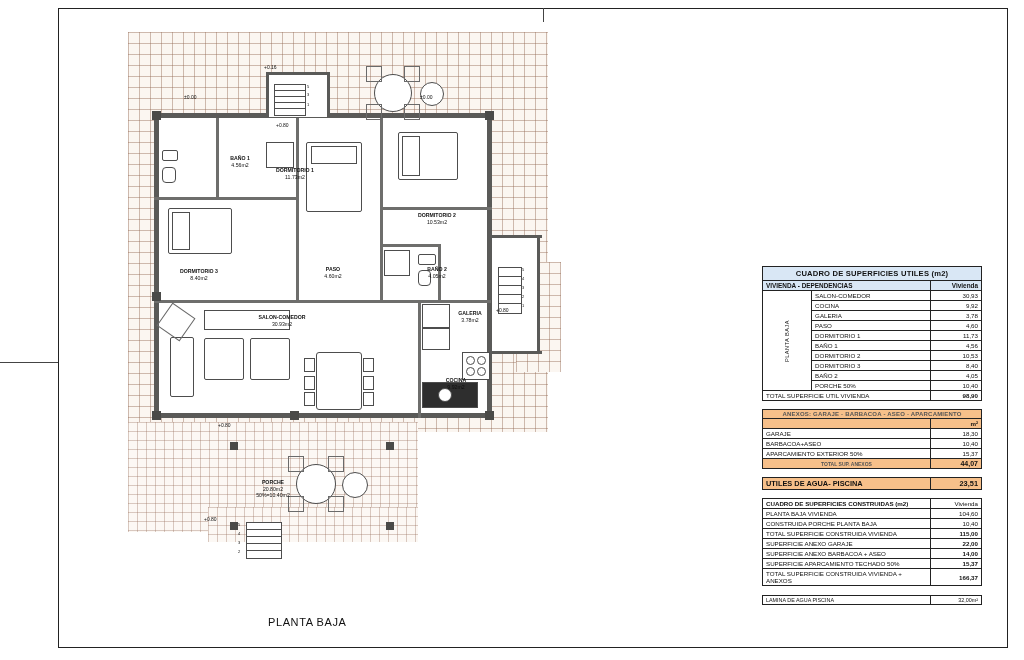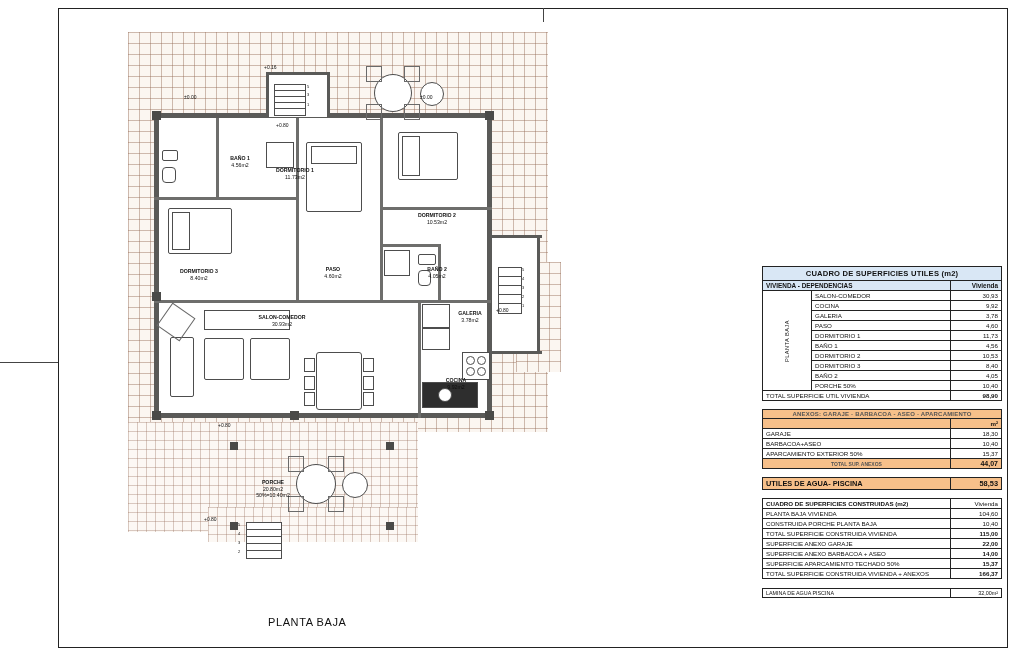--- a/index.html
+++ b/index.html
@@ -31,21 +31,21 @@
   .lbl b{font-weight:bold;}
   .lvl{position:absolute;font-size:5px;color:#111;white-space:nowrap;}
   .furn{position:absolute;border:.6px solid #4d4d4d;background:#ffffff;}
   .furnl{position:absolute;border:.6px solid #6a6a6a;background:transparent;}
   .circ{position:absolute;border:.6px solid #4d4d4d;border-radius:50%;background:#fff;}
   .stair-num{position:absolute;font-size:4px;color:#111;}
   .planta-baja{position:absolute;left:150px;top:594px;font-size:11px;letter-spacing:.6px;color:#111;}
 
   
   #tables{position:absolute;left:762px;top:266px;width:240px;}
-  table{border-collapse:collapse;width:240px;font-size:6.2px;color:#111;padding-left:12px;}
+  table{border-collapse:collapse;width:220px;font-size:6.2px;color:#111;padding-left:12px;}
   td,th{border:.6px solid #222;padding:1px 3px;font-weight:normal;text-align:left;}
   .t-title{background:#d9e7f5;font-weight:bold;font-size:7.6px;text-align:center;letter-spacing:.2px;padding:2px;}
   .t-head{background:#d9e7f5;font-weight:bold;font-size:6.4px;}
   .num{text-align:right;width:44px;}
   .tot{font-weight:bold;}
   .tot .num{font-weight:bold;}
   .vert{width:13px;text-align:center;vertical-align:middle;font-size:5.6px;letter-spacing:.5px;}
   .vert span{display:inline-block;transform:rotate(-90deg);white-space:nowrap;}
   .orange-title{background:#f7c08a;font-weight:bold;font-size:6px;text-align:center;color:#555;letter-spacing:.2px;}
   .orange-head{background:#f7c08a;font-weight:bold;text-align:right;}
@@ -324,21 +324,21 @@
       </tr>
     </tbody>
       </table>
 
     <div style="height:8px;"></div>
 
     <table class="b2 lamina">
       <tbody>
           <tr>
         <td>UTILES DE AGUA- PISCINA</td>
-        <td class="num">58,53</td>
+        <td class="num">23,51</td>
       </tr>
     </tbody>
       </table>
 
     <div style="height:8px;"></div>
 
     <table class="b2">
       <tbody>
           <tr>
         <td class="constr-title">CUADRO DE SUPERFICIES CONSTRUIDAS (m2)</td>

